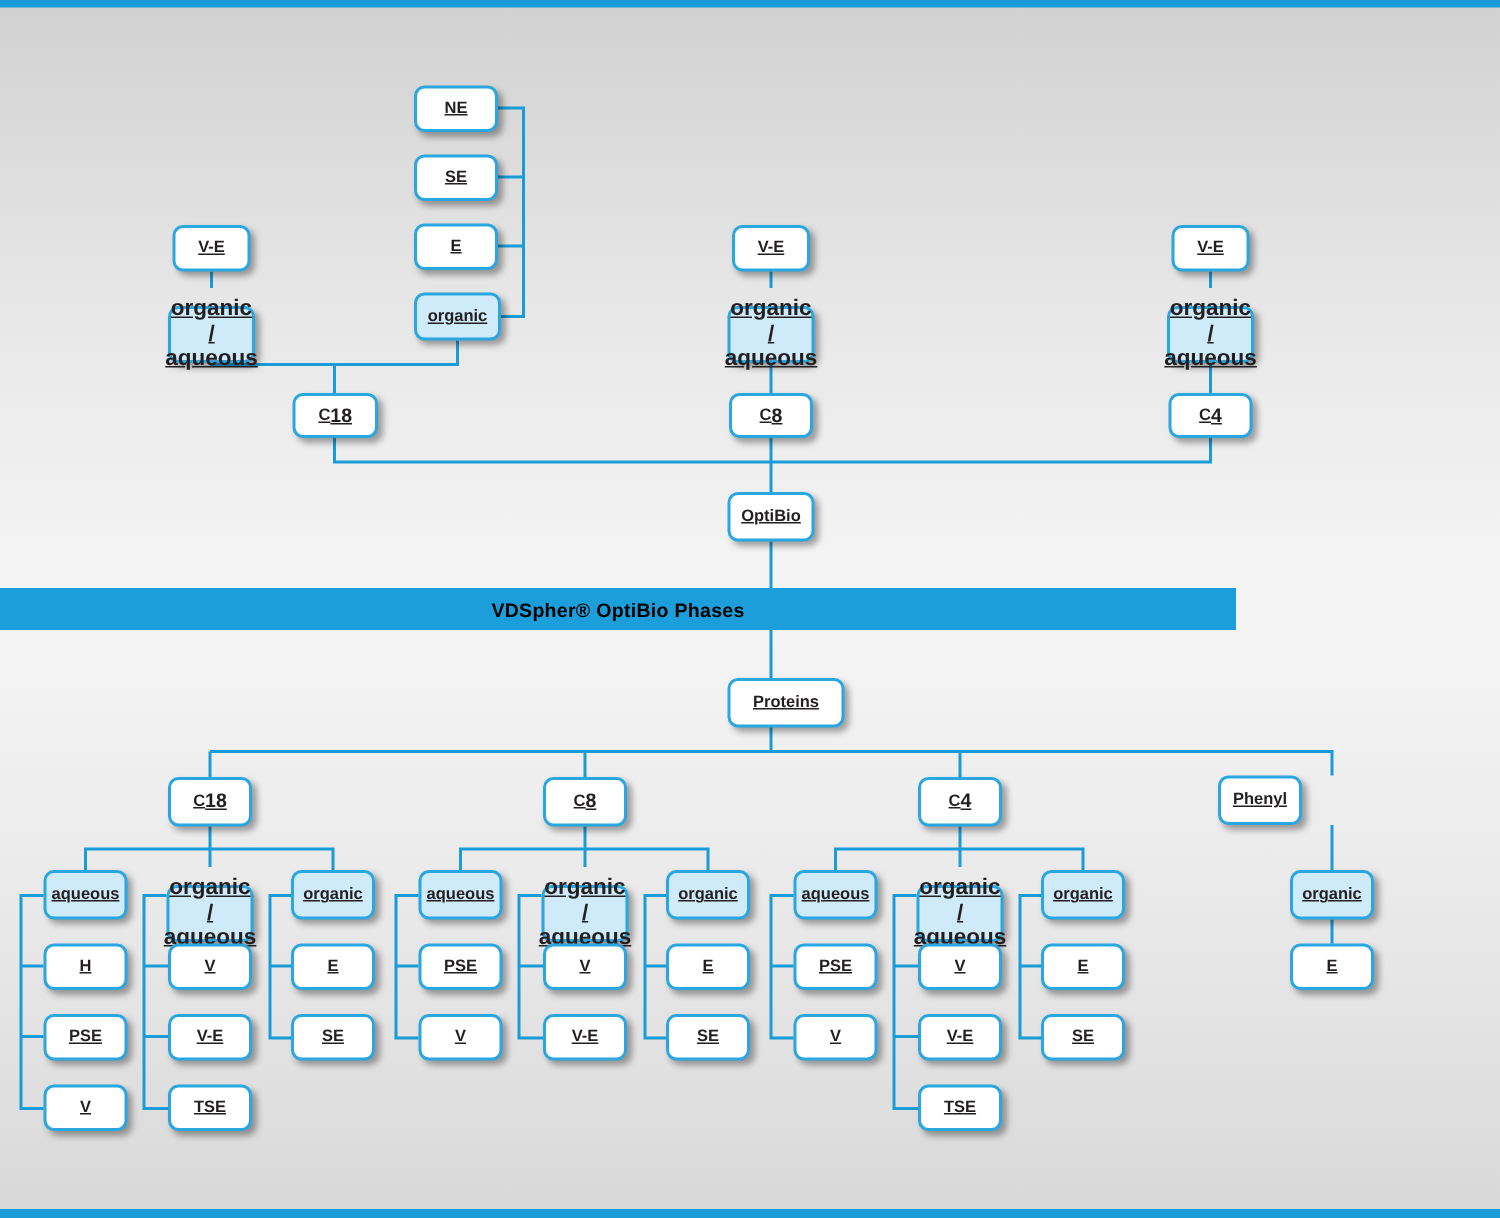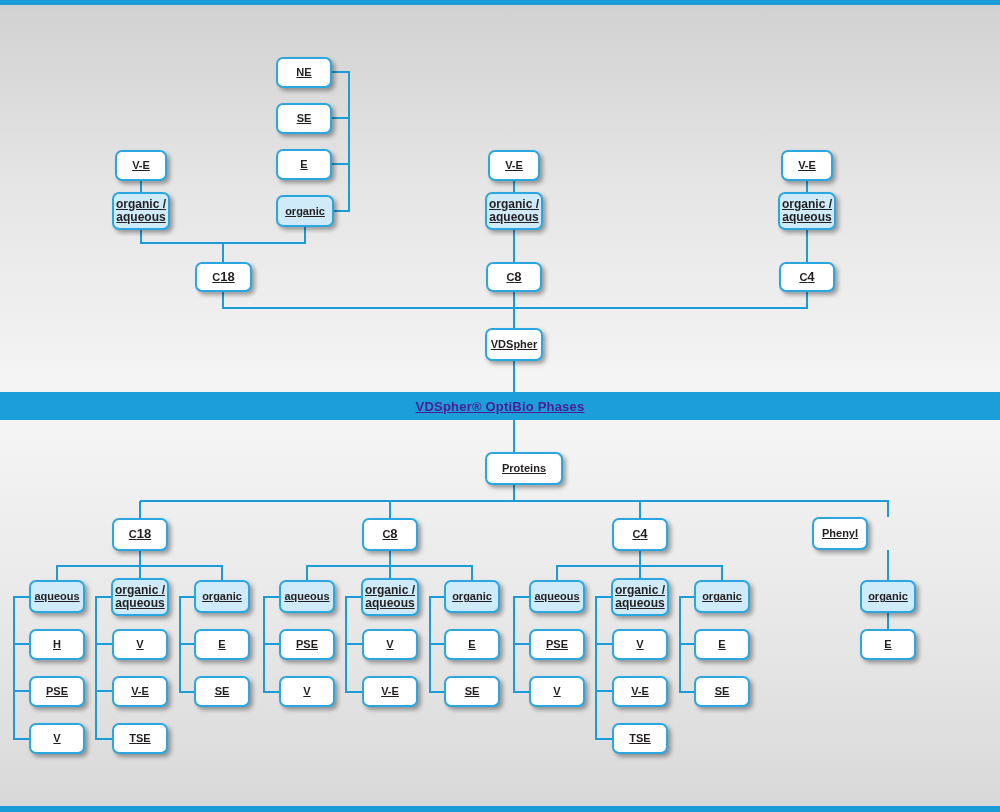--- a/index.html
+++ b/index.html
@@ -20,27 +20,27 @@
     position:absolute;box-sizing:border-box;
     background:#ffffff;
     border:2px solid #2aa7e0;
     border-radius:7px;
     box-shadow:3px 3px 4px rgba(0,0,0,0.35);
     display:flex;align-items:center;justify-content:center;
     text-align:center;
     font-weight:bold;font-size:11px;line-height:1.12;color:#231f20;text-decoration:underline;
   }
   .node.shaded{background:#cfeaf8;}
-  .node.two-line{font-size:12px;padding:1px 2px;}
+  .node.two-line{font-size:15px;padding:1px 2px;margin-top:12px;}
   .node .sm{font-size:13px;letter-spacing:0;}
   #banner{
-    position:absolute;left:0;top:392px;width:1000px;height:28px;
-    background:#1b9ed9;color:#4c1d95;
+    position:absolute;left:0;top:392px;width:824px;height:28px;
+    background:#1b9ed9;color:#000000;
     display:flex;align-items:center;justify-content:center;
-    font-weight:bold;font-size:13px;letter-spacing:0.2px;text-decoration:underline;
+    font-weight:bold;font-size:13px;letter-spacing:0.2px;
   }
 </style>
 </head>
 <body>
 
 <div id="canvas">
 
   <div id="bar-top" class="accent-bar"></div>
   <div id="bar-bottom" class="accent-bar"></div>
 
@@ -77,21 +77,21 @@
   <div class="node" style="left:195px;top:262px;width:57px;height:30px">C<span class="sm">18</span></div>
 
   <div class="node" style="left:488px;top:150px;width:52px;height:31px">V-E</div>
   <div class="node shaded two-line" style="left:485px;top:192px;width:58px;height:38px">organic / aqueous</div>
   <div class="node" style="left:486px;top:262px;width:56px;height:30px">C<span class="sm">8</span></div>
 
   <div class="node" style="left:781px;top:150px;width:52px;height:31px">V-E</div>
   <div class="node shaded two-line" style="left:778px;top:192px;width:58px;height:38px">organic / aqueous</div>
   <div class="node" style="left:779px;top:262px;width:56px;height:30px">C<span class="sm">4</span></div>
 
-  <div class="node" style="left:485px;top:328px;width:58px;height:33px">VDSpher</div>
+  <div class="node" style="left:485px;top:328px;width:58px;height:33px">OptiBio</div>
 
   <div id="banner">VDSpher® OptiBio Phases</div>
 
   <div class="node" style="left:485px;top:452px;width:78px;height:33px">Proteins</div>
 
   <div class="node" style="left:112px;top:518px;width:56px;height:33px">C<span class="sm">18</span></div>
   <div class="node shaded" style="left:29px;top:580px;width:56px;height:33px">aqueous</div>
   <div class="node shaded two-line" style="left:111px;top:578px;width:58px;height:38px">organic / aqueous</div>
   <div class="node shaded" style="left:194px;top:580px;width:56px;height:33px">organic</div>
 

